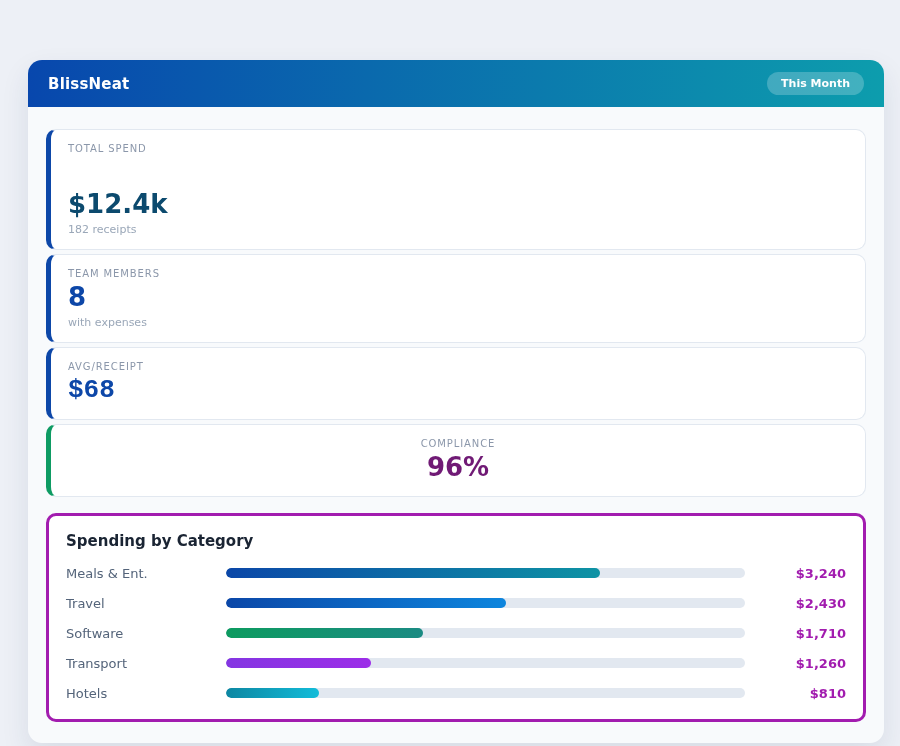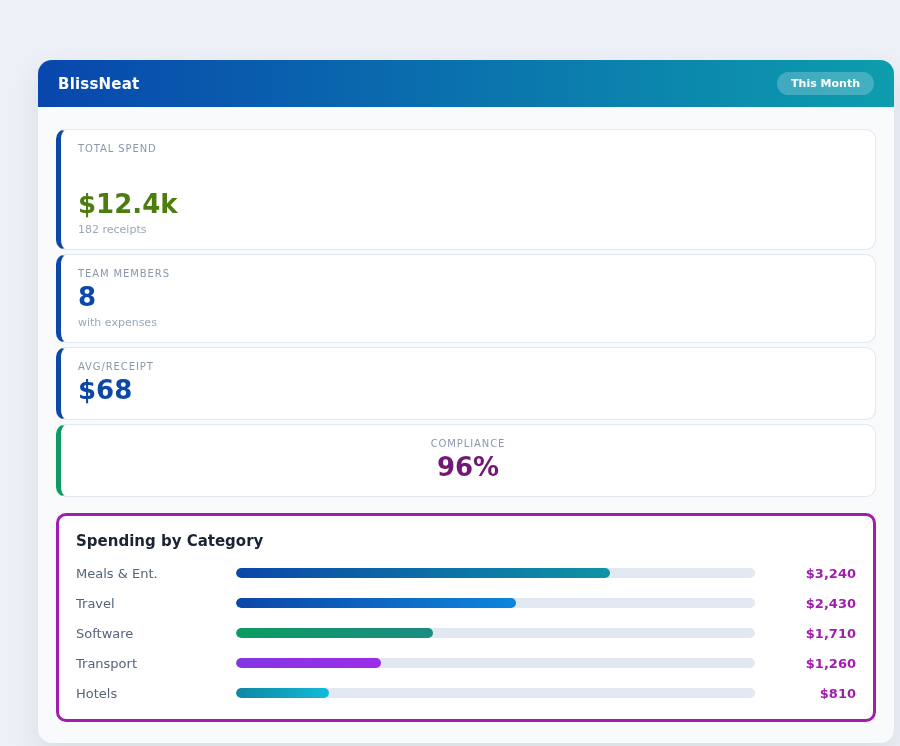--- a/index.html
+++ b/index.html
@@ -4,21 +4,21 @@
 <style>
   * { margin: 0; padding: 0; box-sizing: border-box; }
   html, body { width: 900px; height: 746px; }
   body {
     font-family: "DejaVu Sans", "Liberation Sans", sans-serif;
     background: #edf0f6;
     overflow: hidden;
   }
   .dashboard {
     position: absolute;
-    left: 38px; top: 60px;
+    left: 28px; top: 60px;
     width: 856px;
     border-radius: 14px;
     background: #f8fafc;
     box-shadow: 0 12px 28px rgba(30, 50, 90, 0.10);
   }
   .app-header {
     height: 47px;
     border-radius: 14px 14px 0 0;
     background: linear-gradient(90deg, #0847ad 0%, #0d9dad 100%);
     display: flex;
@@ -125,33 +125,33 @@
 
   <div class="app-header">
     <div class="app-title">BlissNeat</div>
     <button class="period-badge">This Month</button>
   </div>
 
   <div class="body-area">
 
     <div class="stat-card" style="border-left-color: rgb(13, 71, 168);">
       <div class="stat-label">TOTAL SPEND</div>
-      <div class="stat-value" style="color: #4d7c0f; margin-top: 36px;">$12.4k</div>
+      <div class="stat-value" style="color: #0c4a6e; margin-top: 36px;">$12.4k</div>
       <div class="stat-sub">182 receipts</div>
     </div>
 
     <div class="stat-card" style="border-left-color: rgb(13, 71, 168);">
       <div class="stat-label">TEAM MEMBERS</div>
       <div class="stat-value" style="color: rgb(13, 71, 168);">8</div>
       <div class="stat-sub">with expenses</div>
     </div>
 
     <div class="stat-card" style="border-left-color: rgb(13, 71, 168);">
       <div class="stat-label">AVG/RECEIPT</div>
-      <div class="stat-value" style="color: rgb(13, 71, 168);">$68</div>
+      <div class="stat-value" style="color: rgb(13, 71, 168); font-family: Liberation Mono, monospace;">$68</div>
 
     </div>
 
     <div class="stat-card" style="border-left-color: rgb(14, 155, 99); text-align: center;">
       <div class="stat-label">COMPLIANCE</div>
       <div class="stat-value" style="color: #701a75;">96%</div>
 
     </div>
 
     <div class="chart-card">

